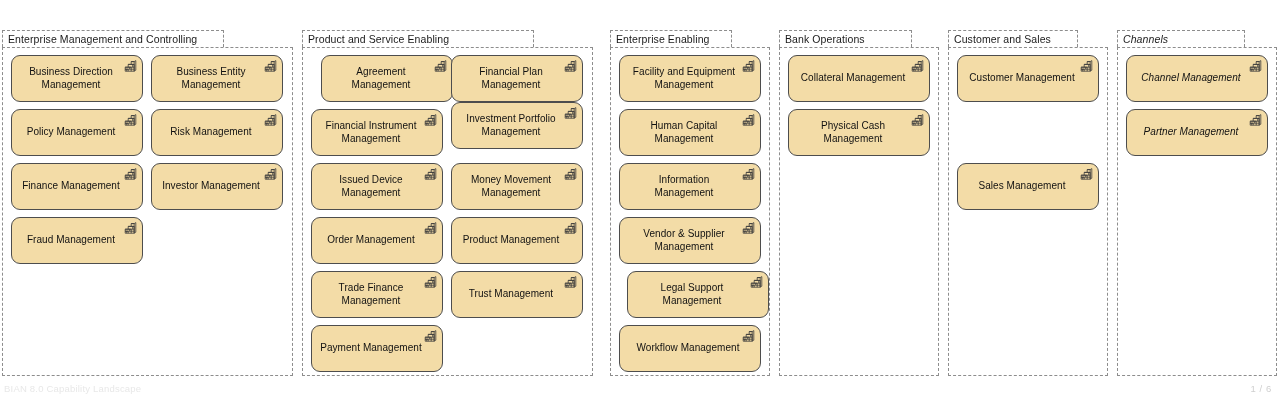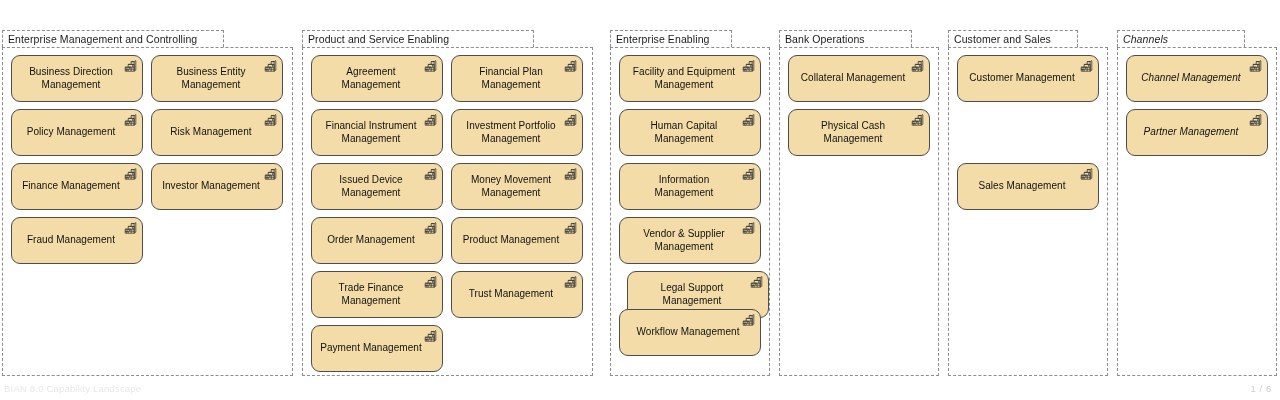--- a/index.html
+++ b/index.html
@@ -224,21 +224,21 @@
           <span class="cap-label">Fraud Management</span>
         </div>
       </div>
     </div>
     <div class="group" style="left: 302px; top: 30px; width: 291px; height: 346px;">
       <div class="group-tab" style="width: 232px;">
         <span class="group-tab-label">Product and Service Enabling</span>
       </div>
       <div class="group-body"></div>
       <div class="group-inner">
-        <div class="cap" style="left: 9px; top: 8px; width: 132px; height: 47px;">
+        <div class="cap" style="left: 19px; top: 8px; width: 132px; height: 47px;">
           <svg class="cap-icon" viewBox="0 0 13 12" xmlns="http://www.w3.org/2000/svg">
             <g fill="none" stroke="#3a3a3a" stroke-width="0.8">
               <path d="M1.2 11.2 V7.2 H4.2 V4.4 H7.2 V1.6 H10.2 V11.2 Z"></path>
               <path d="M1.2 9.2 H4.2 M4.2 7.2 H7.2 M7.2 4.4 H10.2"></path>
               <path d="M2.7 11.2 V9.2 M5.7 9.2 V7.2 M8.7 7.2 V4.4"></path>
               <path d="M4.2 9.2 V11.2 M7.2 7.2 V11.2 M10.2 4.4 V11.2"></path>
               <path d="M1.2 9.2 H10.2 M1.2 7.2 H10.2 M4.2 4.4 H10.2"></path>
               <path d="M10.2 1.6 L11.8 0.6 V10.2 L10.2 11.2"></path>
               <path d="M7.2 1.6 H10.2"></path>
             </g>
@@ -269,21 +269,21 @@
               <path d="M2.7 11.2 V9.2 M5.7 9.2 V7.2 M8.7 7.2 V4.4"></path>
               <path d="M4.2 9.2 V11.2 M7.2 7.2 V11.2 M10.2 4.4 V11.2"></path>
               <path d="M1.2 9.2 H10.2 M1.2 7.2 H10.2 M4.2 4.4 H10.2"></path>
               <path d="M10.2 1.6 L11.8 0.6 V10.2 L10.2 11.2"></path>
               <path d="M7.2 1.6 H10.2"></path>
             </g>
           </svg>
           <span class="cap-label">Financial Instrument
 Management</span>
         </div>
-        <div class="cap" style="left: 149px; top: 62px; width: 132px; height: 47px;">
+        <div class="cap" style="left: 149px; top: 55px; width: 132px; height: 47px;">
           <svg class="cap-icon" viewBox="0 0 13 12" xmlns="http://www.w3.org/2000/svg">
             <g fill="none" stroke="#3a3a3a" stroke-width="0.8">
               <path d="M1.2 11.2 V7.2 H4.2 V4.4 H7.2 V1.6 H10.2 V11.2 Z"></path>
               <path d="M1.2 9.2 H4.2 M4.2 7.2 H7.2 M7.2 4.4 H10.2"></path>
               <path d="M2.7 11.2 V9.2 M5.7 9.2 V7.2 M8.7 7.2 V4.4"></path>
               <path d="M4.2 9.2 V11.2 M7.2 7.2 V11.2 M10.2 4.4 V11.2"></path>
               <path d="M1.2 9.2 H10.2 M1.2 7.2 H10.2 M4.2 4.4 H10.2"></path>
               <path d="M10.2 1.6 L11.8 0.6 V10.2 L10.2 11.2"></path>
               <path d="M7.2 1.6 H10.2"></path>
             </g>
@@ -468,21 +468,21 @@
               <path d="M2.7 11.2 V9.2 M5.7 9.2 V7.2 M8.7 7.2 V4.4"></path>
               <path d="M4.2 9.2 V11.2 M7.2 7.2 V11.2 M10.2 4.4 V11.2"></path>
               <path d="M1.2 9.2 H10.2 M1.2 7.2 H10.2 M4.2 4.4 H10.2"></path>
               <path d="M10.2 1.6 L11.8 0.6 V10.2 L10.2 11.2"></path>
               <path d="M7.2 1.6 H10.2"></path>
             </g>
           </svg>
           <span class="cap-label">Legal Support
 Management</span>
         </div>
-        <div class="cap" style="left: 9px; top: 262px; width: 142px; height: 47px; padding-left: 16px;">
+        <div class="cap" style="left: 9px; top: 278px; width: 142px; height: 47px; padding-left: 16px;">
           <svg class="cap-icon" viewBox="0 0 13 12" xmlns="http://www.w3.org/2000/svg">
             <g fill="none" stroke="#3a3a3a" stroke-width="0.8">
               <path d="M1.2 11.2 V7.2 H4.2 V4.4 H7.2 V1.6 H10.2 V11.2 Z"></path>
               <path d="M1.2 9.2 H4.2 M4.2 7.2 H7.2 M7.2 4.4 H10.2"></path>
               <path d="M2.7 11.2 V9.2 M5.7 9.2 V7.2 M8.7 7.2 V4.4"></path>
               <path d="M4.2 9.2 V11.2 M7.2 7.2 V11.2 M10.2 4.4 V11.2"></path>
               <path d="M1.2 9.2 H10.2 M1.2 7.2 H10.2 M4.2 4.4 H10.2"></path>
               <path d="M10.2 1.6 L11.8 0.6 V10.2 L10.2 11.2"></path>
               <path d="M7.2 1.6 H10.2"></path>
             </g>

